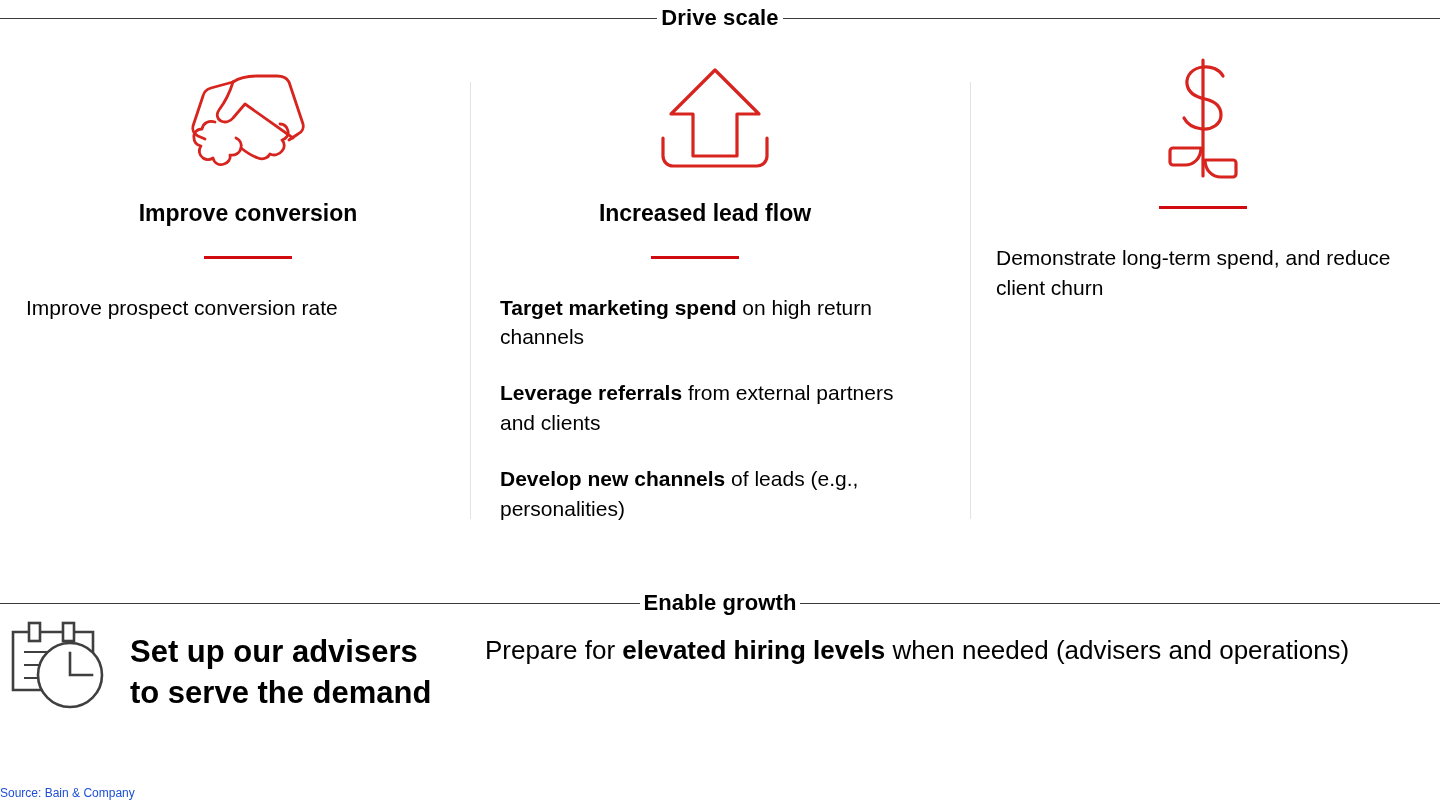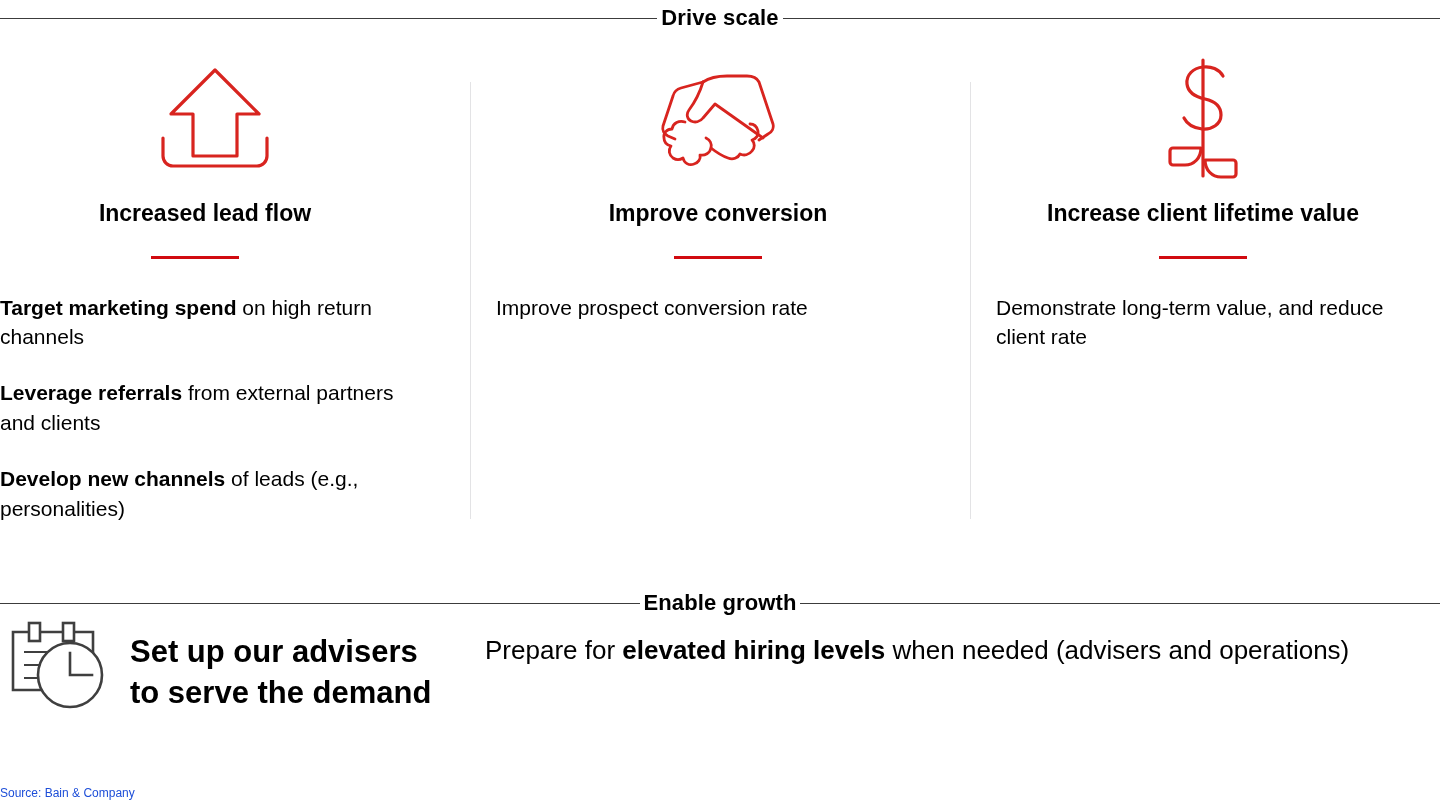--- a/index.html
+++ b/index.html
@@ -172,67 +172,66 @@
 <div class="band" id="band-drive">
   <div class="rule"></div>
   <div class="band-title">Drive scale</div>
   <div class="rule"></div>
 </div>
 
 <div class="columns">
 
   <div class="col-divider" id="divider-1"></div>
   <div class="col-divider" id="divider-2"></div>
-
-  <div class="col col-1">
-    <div class="icon-wrap">
-      <svg width="116" height="108" viewBox="0 0 116 108" fill="none" aria-hidden="true">
-        <path d="M58 6 L102 50 H80 V92 H36 V50 H14 Z" stroke="#d8241f" stroke-width="3.2" stroke-linejoin="round" stroke-linecap="round" fill="none"></path>
-        <path d="M6 74 V92 a10 10 0 0 0 10 10 H100 a10 10 0 0 0 10 -10 V74" stroke="#d8241f" stroke-width="3.2" stroke-linejoin="round" stroke-linecap="round" fill="none"></path>
-      </svg>
-    </div>
-    <div class="col-heading">Increased lead flow</div>
-    <div class="accent-rule"></div>
-    <div class="col-body">
-      <p class="para"><b>Target marketing spend</b><span> on high return channels</span></p>
-      <p class="para"><b>Leverage referrals</b><span> from external partners and clients</span></p>
-      <p class="para"><b>Develop new channels</b><span> of leads (e.g., personalities)</span></p>
-    </div>
-  </div>
 
   <div class="col col-2">
     <div class="icon-wrap">
       <svg width="118" height="100" viewBox="0 0 118 100" fill="none" aria-hidden="true">
         <path d="M44 14 C50 10 58 8 68 8 H88 C94 8 98 10 100 14 L114 56 C115 60 113 64 109 66 L100 72" stroke="#d8241f" stroke-width="2.8" stroke-linejoin="round" stroke-linecap="round" fill="none"></path>
         <path d="M44 14 L22 20 C18 21 15 24 14 28 L4 58 C3 62 5 66 9 68 L16 71" stroke="#d8241f" stroke-width="2.8" stroke-linejoin="round" stroke-linecap="round" fill="none"></path>
         <path d="M44 14 C41 24 36 34 30 42 C27 46 28 51 32 53 C36 55 41 54 44 50 L56 36 L104 70" stroke="#d8241f" stroke-width="2.8" stroke-linejoin="round" stroke-linecap="round" fill="none"></path>
         <path d="M26 54 C20 52 14 55 13 61 C8 61 4 65 5 70 C5 74 8 77 12 78 C9 82 10 87 14 90 C17 92 21 92 24 90 C25 95 30 98 35 96 C39 95 42 91 41 87 C46 88 51 85 52 80 C53 76 51 72 47 70" stroke="#d8241f" stroke-width="2.8" stroke-linejoin="round" stroke-linecap="round" fill="none"></path>
         <path d="M52 80 C57 84 63 88 69 90 C74 92 79 90 81 86 C85 88 90 87 93 83 C96 80 96 75 93 72 C97 71 100 67 99 63 C98 59 95 56 91 56" stroke="#d8241f" stroke-width="2.8" stroke-linejoin="round" stroke-linecap="round" fill="none"></path>
       </svg>
     </div>
     <div class="col-heading">Improve conversion</div>
     <div class="accent-rule"></div>
     <div class="col-body">
       <p class="para"><span>Improve prospect conversion rate</span></p>
     </div>
   </div>
 
+  <div class="col col-1">
+    <div class="icon-wrap">
+      <svg width="116" height="108" viewBox="0 0 116 108" fill="none" aria-hidden="true">
+        <path d="M58 6 L102 50 H80 V92 H36 V50 H14 Z" stroke="#d8241f" stroke-width="3.2" stroke-linejoin="round" stroke-linecap="round" fill="none"></path>
+        <path d="M6 74 V92 a10 10 0 0 0 10 10 H100 a10 10 0 0 0 10 -10 V74" stroke="#d8241f" stroke-width="3.2" stroke-linejoin="round" stroke-linecap="round" fill="none"></path>
+      </svg>
+    </div>
+    <div class="col-heading">Increased lead flow</div>
+    <div class="accent-rule"></div>
+    <div class="col-body">
+      <p class="para"><b>Target marketing spend</b><span> on high return channels</span></p>
+      <p class="para"><b>Leverage referrals</b><span> from external partners and clients</span></p>
+      <p class="para"><b>Develop new channels</b><span> of leads (e.g., personalities)</span></p>
+    </div>
+  </div>
+
   <div class="col col-3">
     <div class="icon-wrap">
       <svg width="96" height="128" viewBox="0 0 96 128" fill="none" aria-hidden="true">
         <path d="M48 6 V122" stroke="#d8241f" stroke-width="3.2" stroke-linecap="round" fill="none"></path>
         <path d="M68 22 C64 15 56 12 48 13 C38 14 31 21 32 30 C33 39 41 43 50 45 C59 47 66 52 66 61 C66 70 57 76 47 75 C39 74 32 70 29 64" stroke="#d8241f" stroke-width="3.2" stroke-linecap="round" stroke-linejoin="round" fill="none"></path>
         <path d="M46 94 H18 a3 3 0 0 0 -3 3 V108 a3 3 0 0 0 3 3 H30 c9 0 16 -7 16 -17 Z" stroke="#d8241f" stroke-width="3.2" stroke-linejoin="round" fill="none"></path>
         <path d="M50 106 H78 a3 3 0 0 1 3 3 V120 a3 3 0 0 1 -3 3 H66 c-9 0 -16 -7 -16 -17 Z" stroke="#d8241f" stroke-width="3.2" stroke-linejoin="round" fill="none"></path>
       </svg>
     </div>
-    <div class="col-heading">Increase client lifetime value</div>
     <div class="accent-rule"></div>
     <div class="col-body">
-      <p class="para"><span>Demonstrate long-term value, and reduce client rate</span></p>
+      <p class="para"><span>Demonstrate long-term spend, and reduce client churn</span></p>
     </div>
   </div>
 
 </div>
 
 <div class="band" id="band-enable">
   <div class="rule"></div>
   <div class="band-title">Enable growth</div>
   <div class="rule"></div>
 </div>

